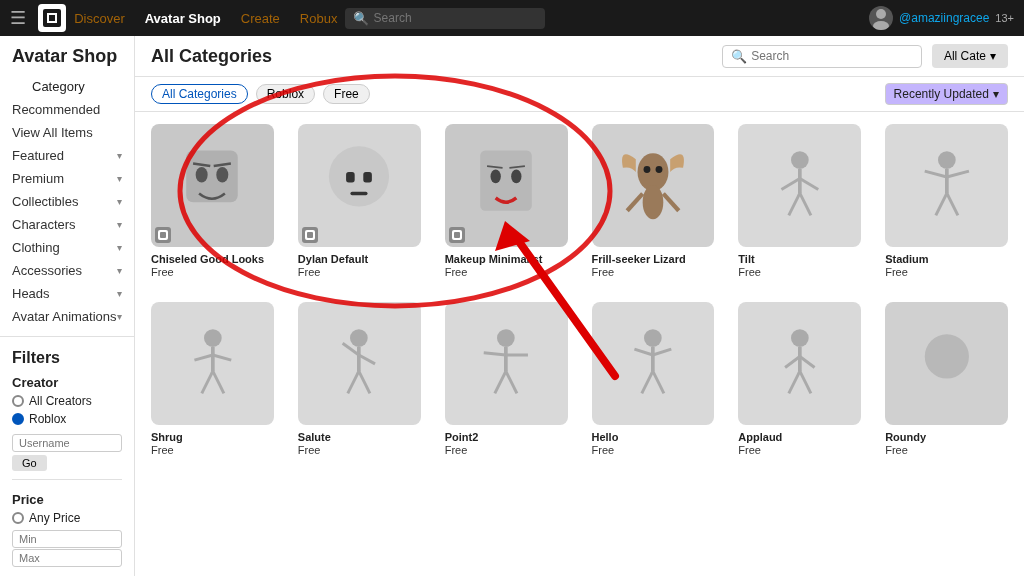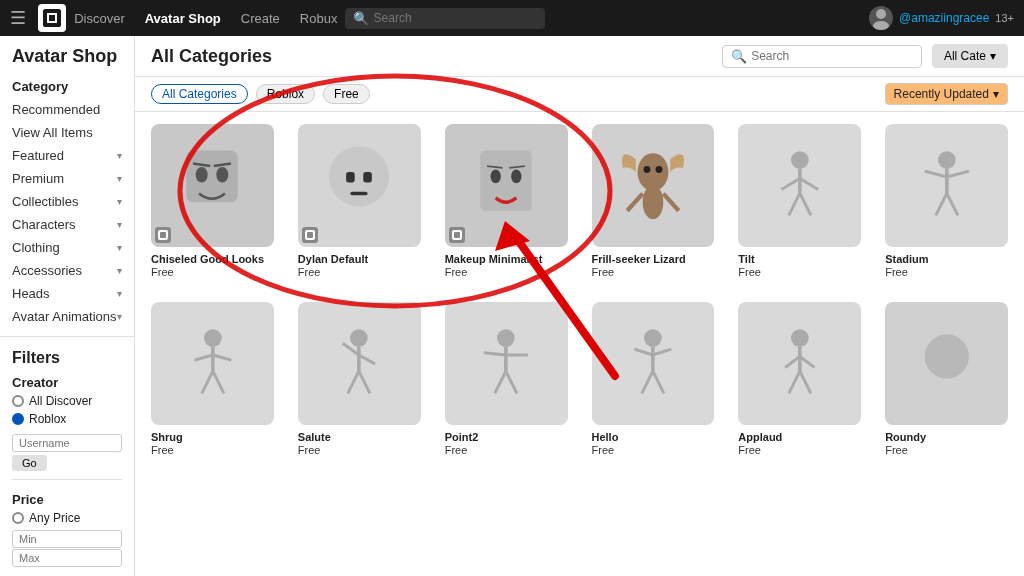--- a/index.html
+++ b/index.html
@@ -7,21 +7,21 @@
 
     
     .top-nav {
       display: flex; align-items: center; height: 36px;
       background: #1a1a1a; color: #fff; padding: 0 10px; gap: 8px;
     }
     .nav-logo { width: 28px; height: 28px; background: #fff; border-radius: 4px; display: flex; align-items: center; justify-content: center; }
     .nav-logo svg { width: 18px; height: 18px; }
     .hamburger { color: #aaa; font-size: 18px; cursor: pointer; margin-right: 4px; }
     .nav-links { display: flex; gap: 20px; align-items: center; }
-    .nav-link { color: #a3a3a3; font-size: 13px; cursor: pointer; text-decoration: none; }
+    .nav-link { color: #a16207; font-size: 13px; cursor: pointer; text-decoration: none; }
     .nav-search { flex: 1; display: flex; align-items: center; }
     .nav-search-box { display: flex; align-items: center; background: #333; border-radius: 4px; padding: 3px 8px; width: 200px; }
     .nav-search-box input { background: transparent; border: none; outline: none; color: #fff; font-size: 12px; width: 160px; }
     .nav-right { display: flex; align-items: center; gap: 10px; }
     .avatar-area { display: flex; align-items: center; gap: 6px; cursor: pointer; }
     .avatar-img { width: 24px; height: 24px; border-radius: 50%; background: #555; overflow: hidden; }
 
     
     .main-container { display: flex; height: calc(576px - 36px); }
 
@@ -52,21 +52,21 @@
     .search-box { display: flex; align-items: center; border: 1px solid #ccc; border-radius: 4px; padding: 3px 8px; width: 200px; }
     .search-box input { border: none; outline: none; font-size: 12px; width: 160px; background: transparent; }
     .all-cate-btn { background: #e0e0e0; border: none; border-radius: 4px; padding: 5px 12px; font-size: 12px; cursor: pointer; display: flex; align-items: center; gap: 4px; white-space: nowrap; }
 
     
     .filter-tabs { display: flex; align-items: center; padding: 6px 16px; gap: 8px; border-bottom: 1px solid #e0e0e0; }
     .filter-tab { padding: 2px 10px; border-radius: 12px; font-size: 12px; cursor: pointer; border: 1px solid #ccc; background: #f0f0f0; }
     .filter-tab.active { background: #fff; border-color: #0055bb; color: #0055bb; }
 
     
-    .sort-dropdown { margin-left: auto; background: #fdba74; border: 1px solid #ccc; border-radius: 4px; padding: 3px 8px; font-size: 12px; cursor: pointer; display: flex; align-items: center; gap: 4px; }
+    .sort-dropdown { margin-left: auto; background: #c4b5fd; border: 1px solid #ccc; border-radius: 4px; padding: 3px 8px; font-size: 12px; cursor: pointer; display: flex; align-items: center; gap: 4px; }
 
     
     .items-grid { flex: 1; overflow-y: auto; padding: 12px 16px; display: grid; grid-template-columns: repeat(6, 1fr); gap: 24px; align-content: start; }
     .item-card { cursor: pointer; }
     .item-thumb { background: #d9d9d9; border-radius: 8px; aspect-ratio: 1; display: flex; align-items: center; justify-content: center; position: relative; overflow: hidden; margin-bottom: 5px; }
     .item-thumb-icon { position: absolute; bottom: 4px; left: 4px; width: 16px; height: 16px; background: #888; border-radius: 3px; display: flex; align-items: center; justify-content: center; }
     .item-name { font-size: 11px; font-weight: 600; color: #222; line-height: 1.3; }
     .item-price { font-size: 11px; color: #555; }
     .item-price.free { color: #333; }
 
@@ -109,21 +109,21 @@
       <span style="color:#aaa;font-size:11px;">13+</span>
     </div>
   </div>
 </div>
 
 <div class="main-container">
 
   <div class="sidebar">
     <div class="sidebar-title">Avatar Shop</div>
     <div class="sidebar-section">
-      <div style="font-size:13px;font-weight:700;padding:2px 0 4px;">Category</div>
+      <div style="font-size:13px;font-weight:400;padding:2px 0 4px;margin-left:20px;">Category</div>
       <div class="sidebar-item">
         <span>Recommended</span>
       </div>
       <div class="sidebar-item">
         <span>View All Items</span>
       </div>
       <div class="sidebar-item">
         <span>Featured</span>
         <span class="chevron">▾</span>
       </div>
@@ -157,21 +157,21 @@
       </div>
     </div>
 
     <div class="sidebar-divider"></div>
 
     <div class="sidebar-section">
       <div class="filters-title">Filters</div>
       <div class="filter-section-title">Creator</div>
       <div class="filter-option">
         <span class="radio-dot"></span>
-        <span>All Discover</span>
+        <span>All Creators</span>
       </div>
       <div class="filter-option">
         <span class="radio-dot selected"></span>
         <span>Roblox</span>
       </div>
       <div style="margin-top:4px;">
         <input type="text" class="username-input" placeholder="Username" style="">
         <br>
         <button class="go-btn">Go</button>
       </div>

